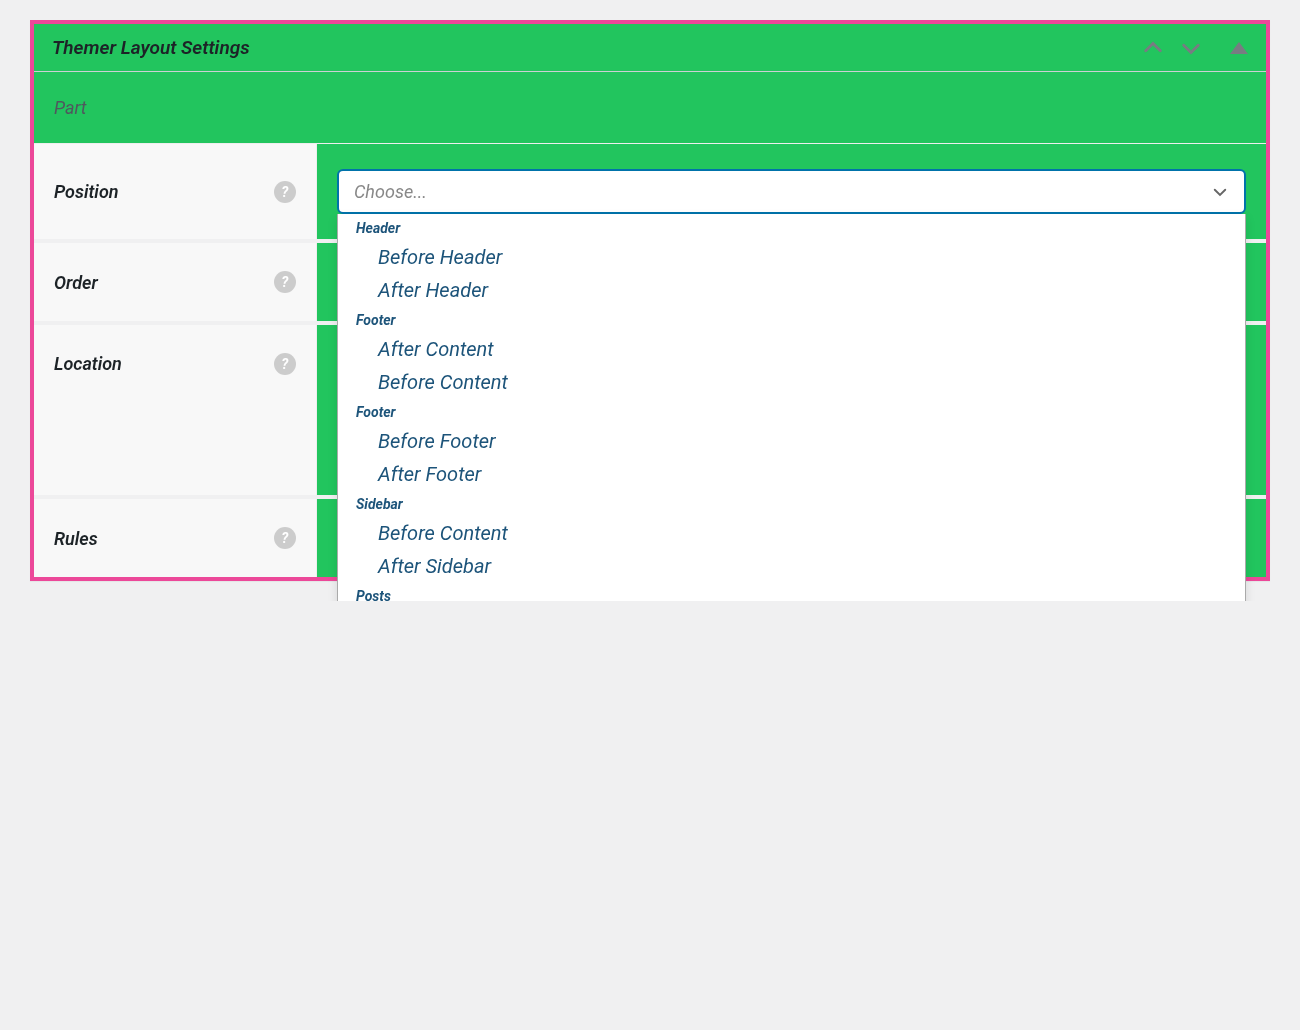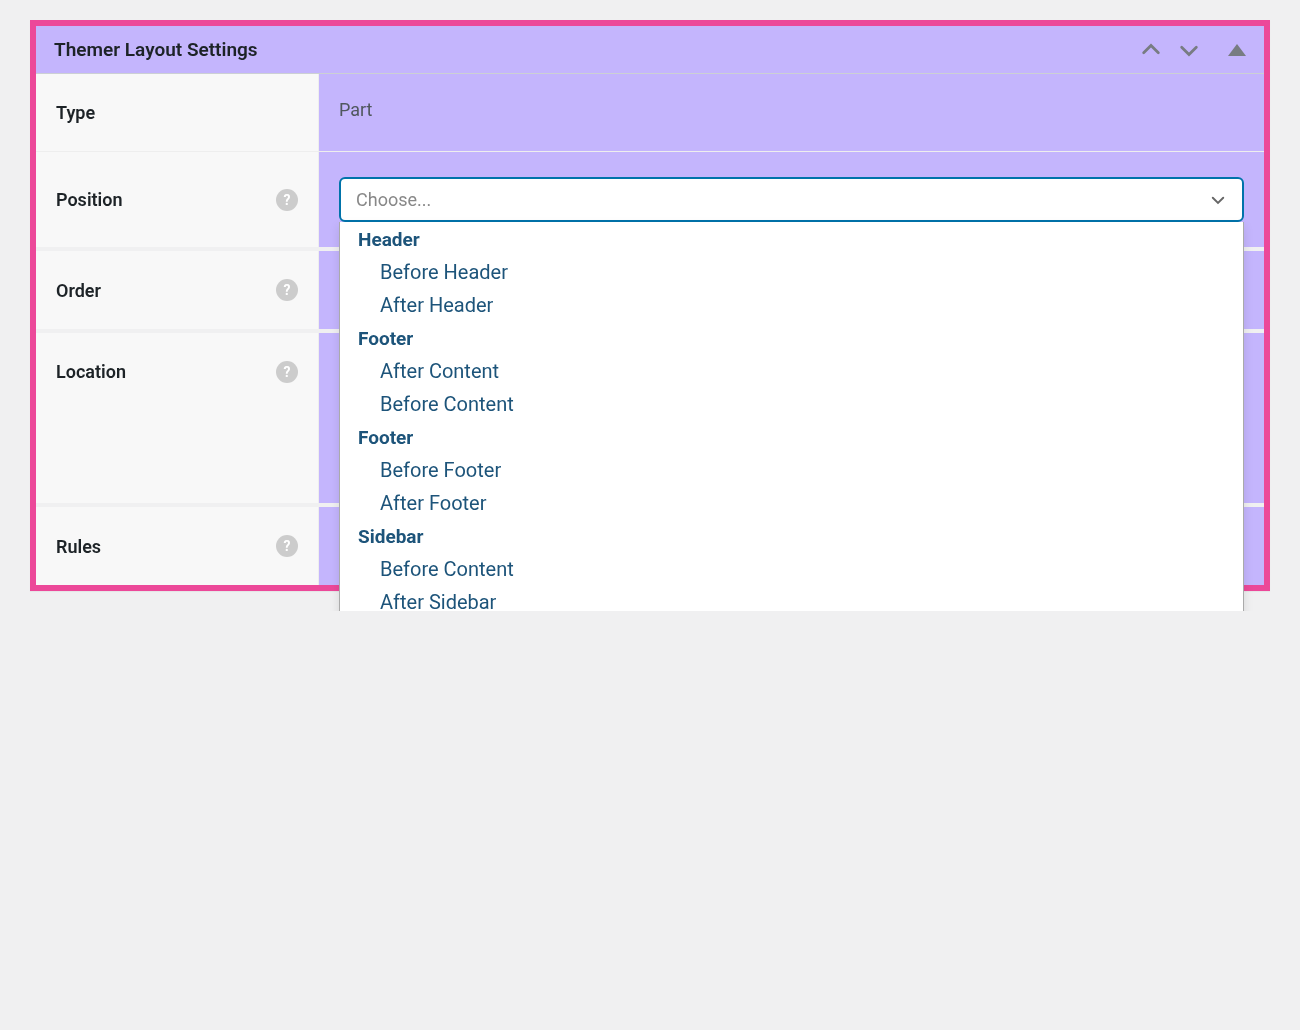--- a/index.html
+++ b/index.html
@@ -6,23 +6,24 @@
       box-sizing: border-box;
       margin: 0;
       padding: 0;
     }
     body {
       font-family: -apple-system, BlinkMacSystemFont, "Segoe UI", Roboto, Oxygen-Sans, Ubuntu, Cantarell, "Helvetica Neue", sans-serif;
       background: #f0f0f1;
       padding: 20px 30px;
     }
     .metabox {
-      background: #c4b5fd;
-      border: 6px solid #ec4899;
+      background: #22c55e;
+      border: 4px solid #ec4899;
       box-shadow: 0 1px 1px rgba(0,0,0,0.04);
+      font-style: italic;
     }
     .metabox-header {
       display: flex;
       align-items: center;
       justify-content: space-between;
       padding: 12px 18px;
       border-bottom: 1px solid #ccd0d4;
     }
     .metabox-title {
       font-size: 19px;
@@ -130,21 +131,21 @@
       background: #fff;
       border: 1px solid #aaa;
       border-top: none;
       box-shadow: 0 4px 10px rgba(0,0,0,0.1);
       z-index: 100;
       max-height: 682px;
       overflow-y: scroll;
     }
     .dropdown-group {
       padding: 6px 18px 4px 18px;
-      font-size: 19px;
+      font-size: 14px;
       font-weight: 700;
       color: #1d547a;
     }
     .dropdown-item {
       padding: 5px 18px 4px 40px;
       font-size: 20px;
       color: #1d547a;
       cursor: pointer;
       font-weight: 400;
     }
@@ -181,23 +182,20 @@
       <svg class="icon-chevron" viewBox="0 0 24 24" fill="none" stroke="currentColor" stroke-width="3" stroke-linecap="round">
           <polyline points="4 9 12 17 20 9"></polyline>
         </svg>
       <div class="icon-triangle"></div>
     </div>
   </div>
 
   <div class="settings-table">
 
     <div class="settings-row">
-      <div class="settings-label">
-        <span>Type</span>
-      </div>
       <div class="settings-value">Part</div>
     </div>
 
     <div class="settings-row narrow-border">
       <div class="settings-label">
         <span>Position</span>
         <span class="help-icon">?</span>
       </div>
       <div class="settings-value">
         <div class="select-box">

